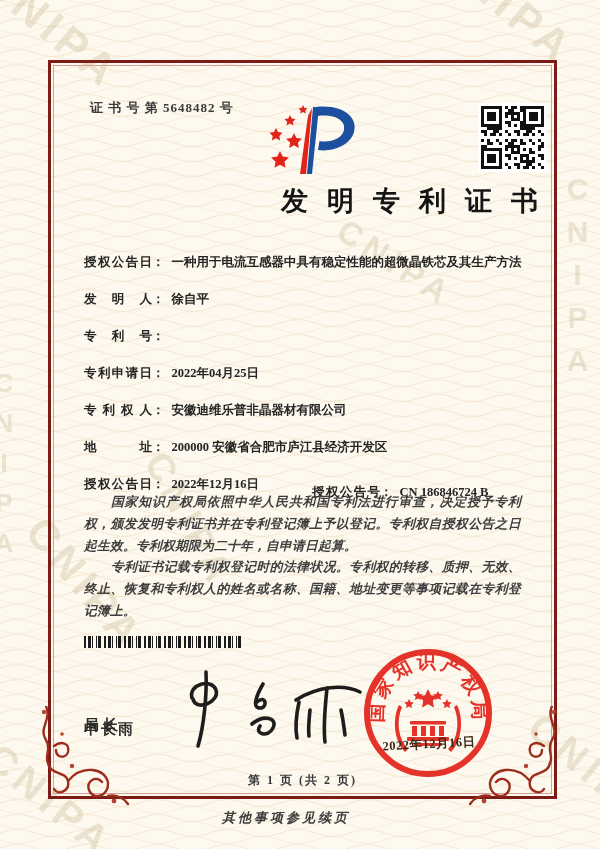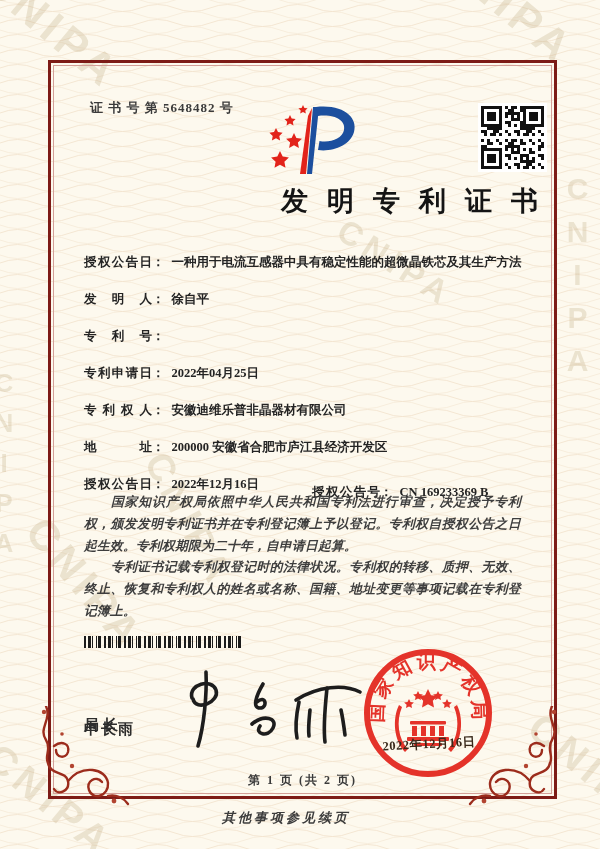--- a/index.html
+++ b/index.html
@@ -318,21 +318,21 @@
         <span class="f-colon">：</span>
       <span class="f-value">200000 安徽省合肥市庐江县经济开发区</span>
     </div>
     <div class="field-row">
       <span class="f-label">授权公告日</span>
         <span class="f-colon">：</span>
       <span class="f-value">2022年12月16日</span>
       <span class="pair2">
         <span class="f-label">授权公告号</span>
           <span class="f-colon">：</span>
-        <span class="f-value">CN 169233369 B</span>
+        <span class="f-value">CN 186846724 B</span>
       </span>
     </div>
   </div>
 
   <div class="body-text">
     <p>国家知识产权局依照中华人民共和国专利法进行审查，决定授予专利权，颁发发明专利证书并在专利登记簿上予以登记。专利权自授权公告之日起生效。专利权期限为二十年，自申请日起算。</p>
     <p>专利证书记载专利权登记时的法律状况。专利权的转移、质押、无效、终止、恢复和专利权人的姓名或名称、国籍、地址变更等事项记载在专利登记簿上。</p>
   </div>
 
   <div class="barcode"></div>

